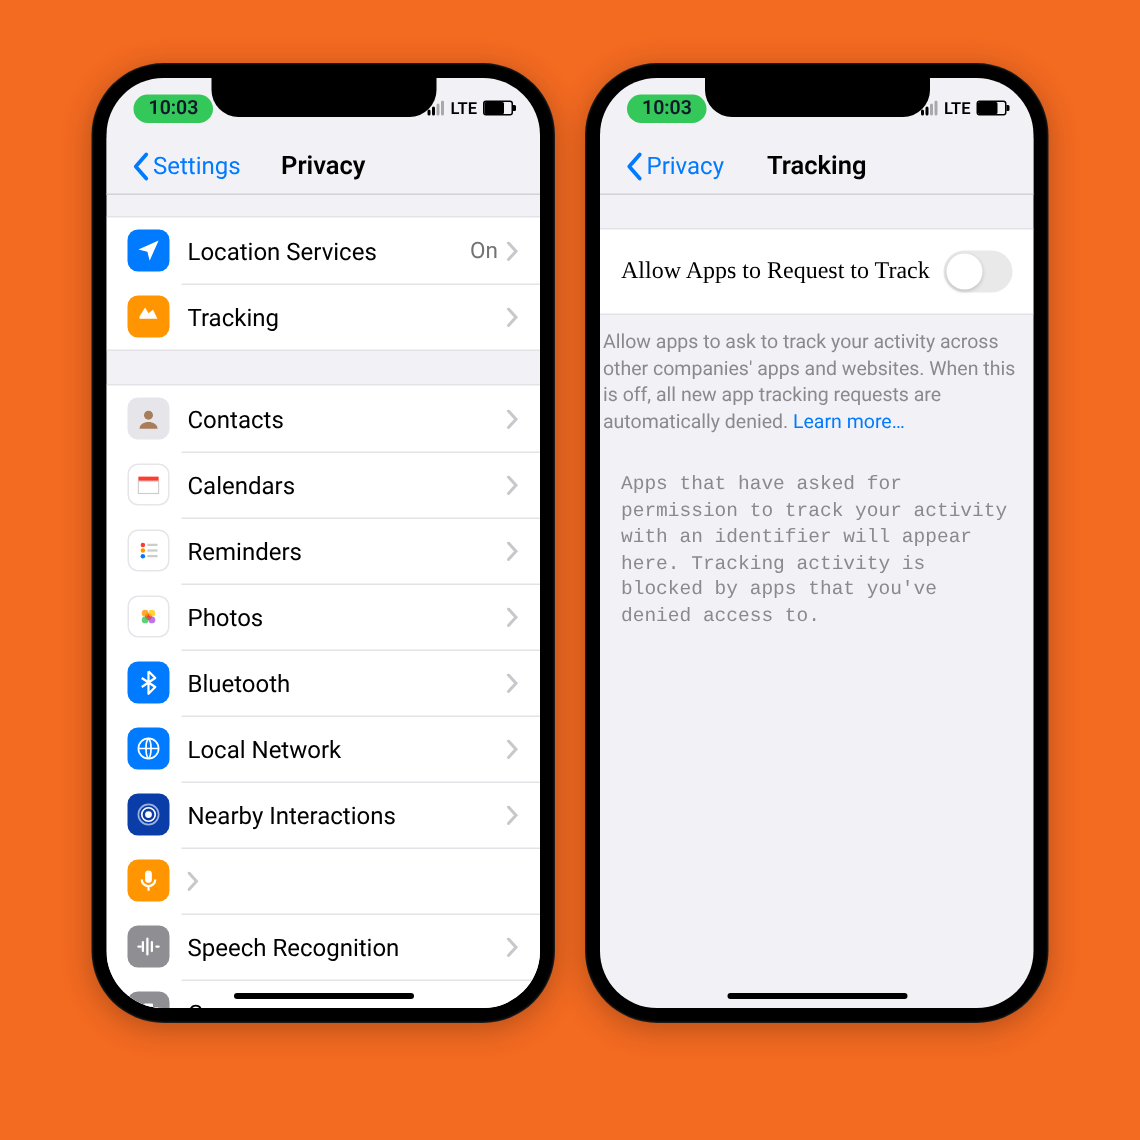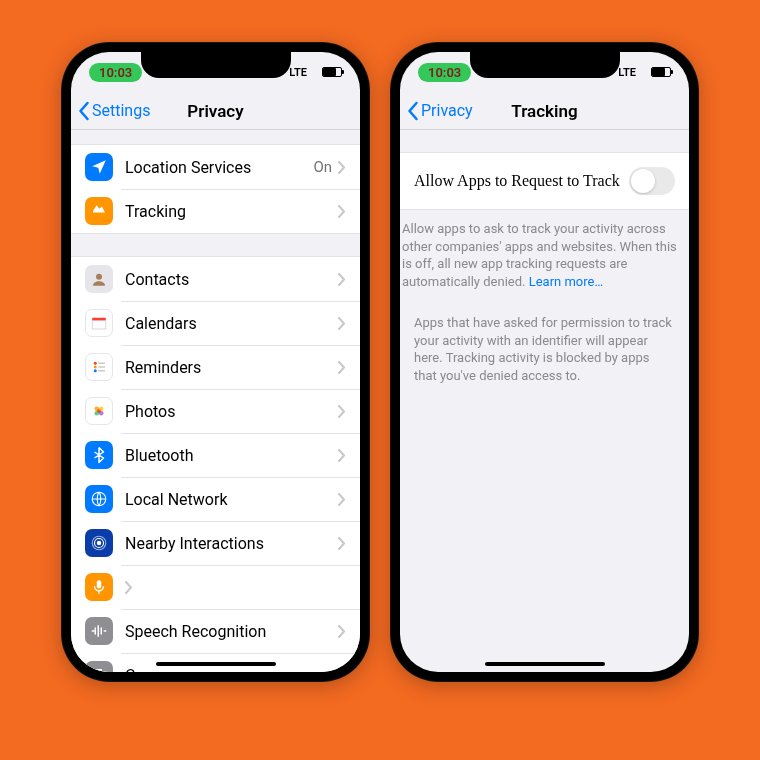--- a/index.html
+++ b/index.html
@@ -2,30 +2,30 @@
 <html><head>
 <meta charset="utf-8">
 <style>
   *{box-sizing:border-box;margin:0;padding:0;font-family:-apple-system,BlinkMacSystemFont,"Segoe UI",Roboto,Helvetica,Arial,sans-serif;}
   body{width:760px;height:760px;background:#f36a21;overflow:hidden;}
   .stage{display:flex;gap:20px;justify-content:center;padding:42px 48px;}
   .phone{width:309px;height:640px;background:#000;border-radius:48px;padding:10px;box-shadow:0 4px 20px rgba(0,0,0,.25),inset 0 0 2px rgba(255,255,255,.3);position:relative;flex-shrink:0;}
   .screen{width:100%;height:100%;background:#f2f2f6;border-radius:38px;overflow:hidden;position:relative;}
   .notch{position:absolute;top:0;left:50%;transform:translateX(-50%);width:150px;height:26px;background:#000;border-radius:0 0 18px 18px;z-index:5;}
   .statusbar{height:40px;display:flex;align-items:center;justify-content:space-between;padding:0 18px;position:relative;z-index:3;}
-  .time{background:#34c759;color:#7f1d1d;font-size:13px;font-weight:600;padding:2px 10px;border-radius:12px;}
-  .right-status{display:flex;align-items:center;gap:15px;font-size:11px;font-weight:600;}
+  .time{background:#34c759;color:#0f172a;font-size:13px;font-weight:600;padding:2px 10px;border-radius:12px;}
+  .right-status{display:flex;align-items:center;gap:4px;font-size:11px;font-weight:600;}
   .sigbars{display:flex;align-items:flex-end;gap:1px;}
   .sigbars span{width:2px;background:#000;border-radius:1px;}
   .sigbars span:nth-child(1){height:4px;}.sigbars span:nth-child(2){height:6px;}.sigbars span:nth-child(3){height:8px;opacity:.3;}.sigbars span:nth-child(4){height:10px;opacity:.3;}
   .batt{width:20px;height:10px;border:1px solid #000;border-radius:2px;position:relative;}
   .batt::after{content:"";position:absolute;right:-3px;top:2px;width:2px;height:4px;background:#000;border-radius:0 1px 1px 0;}
   .batt i{display:block;width:70%;height:100%;background:#000;border-radius:1px;}
   .navbar{height:38px;display:flex;align-items:center;position:relative;border-bottom:1px solid #d1d1d6;background:#f2f2f6;}
-  .back{position:absolute;left:6px;display:flex;align-items:center;color:#007aff;font-size:16px;}
+  .back{position:absolute;left:16px;display:flex;align-items:center;color:#007aff;font-size:16px;}
   .back svg{width:13px;height:20px;margin-right:2px;}
   .navtitle{margin:0 auto;font-size:17px;font-weight:600;}
   .list{overflow:hidden;}
   .group{background:#fff;border-top:1px solid #e3e3e7;border-bottom:1px solid #e3e3e7;}
   .group.gap{margin-top:22px;}
   .group.gap1{margin-top:14px;}
   .row{display:flex;align-items:center;height:44px;padding:0 14px;position:relative;}
   .row + .row::before{content:"";position:absolute;top:0;left:50px;right:0;height:1px;background:#e3e3e7;}
   .icon{width:28px;height:28px;border-radius:7px;margin-right:12px;display:flex;align-items:center;justify-content:center;flex-shrink:0;color:#fff;}
   .icon svg{width:18px;height:18px;}
@@ -34,21 +34,21 @@
   .chev{color:#c7c7cc;}
   .chev svg{width:8px;height:13px;display:block;}
   .homebar{position:absolute;bottom:6px;left:50%;transform:translateX(-50%);width:120px;height:4px;background:#000;border-radius:3px;}
   
   .trackrow{display:flex;align-items:center;padding:14px;}
   .trackrow .tlabel{flex:1;font-size:16px;line-height:1.25;font-family:Liberation Serif, serif;}
   .toggle{width:46px;height:28px;background:#e9e9ea;border-radius:14px;position:relative;flex-shrink:0;}
   .toggle::after{content:"";position:absolute;top:2px;left:2px;width:24px;height:24px;background:#fff;border-radius:50%;box-shadow:0 1px 3px rgba(0,0,0,.2);}
   .footer{padding:10px 2px;font-size:13px;color:#8a8a8e;line-height:1.35;}
   .footer a{color:#007aff;text-decoration:none;}
-  .footer2{padding:14px 14px;font-size:13px;color:#8a8a8e;line-height:1.35;}
+  .footer2{padding:14px 14px;font-size:13px;color:#8a8a8e;line-height:1.35;font-family:Liberation Mono, monospace;}
 </style>
 </head>
 <body>
 
 <div class="stage">
 
   <div class="phone">
     <div class="screen">
       <div class="notch"></div>
       <div class="statusbar">

